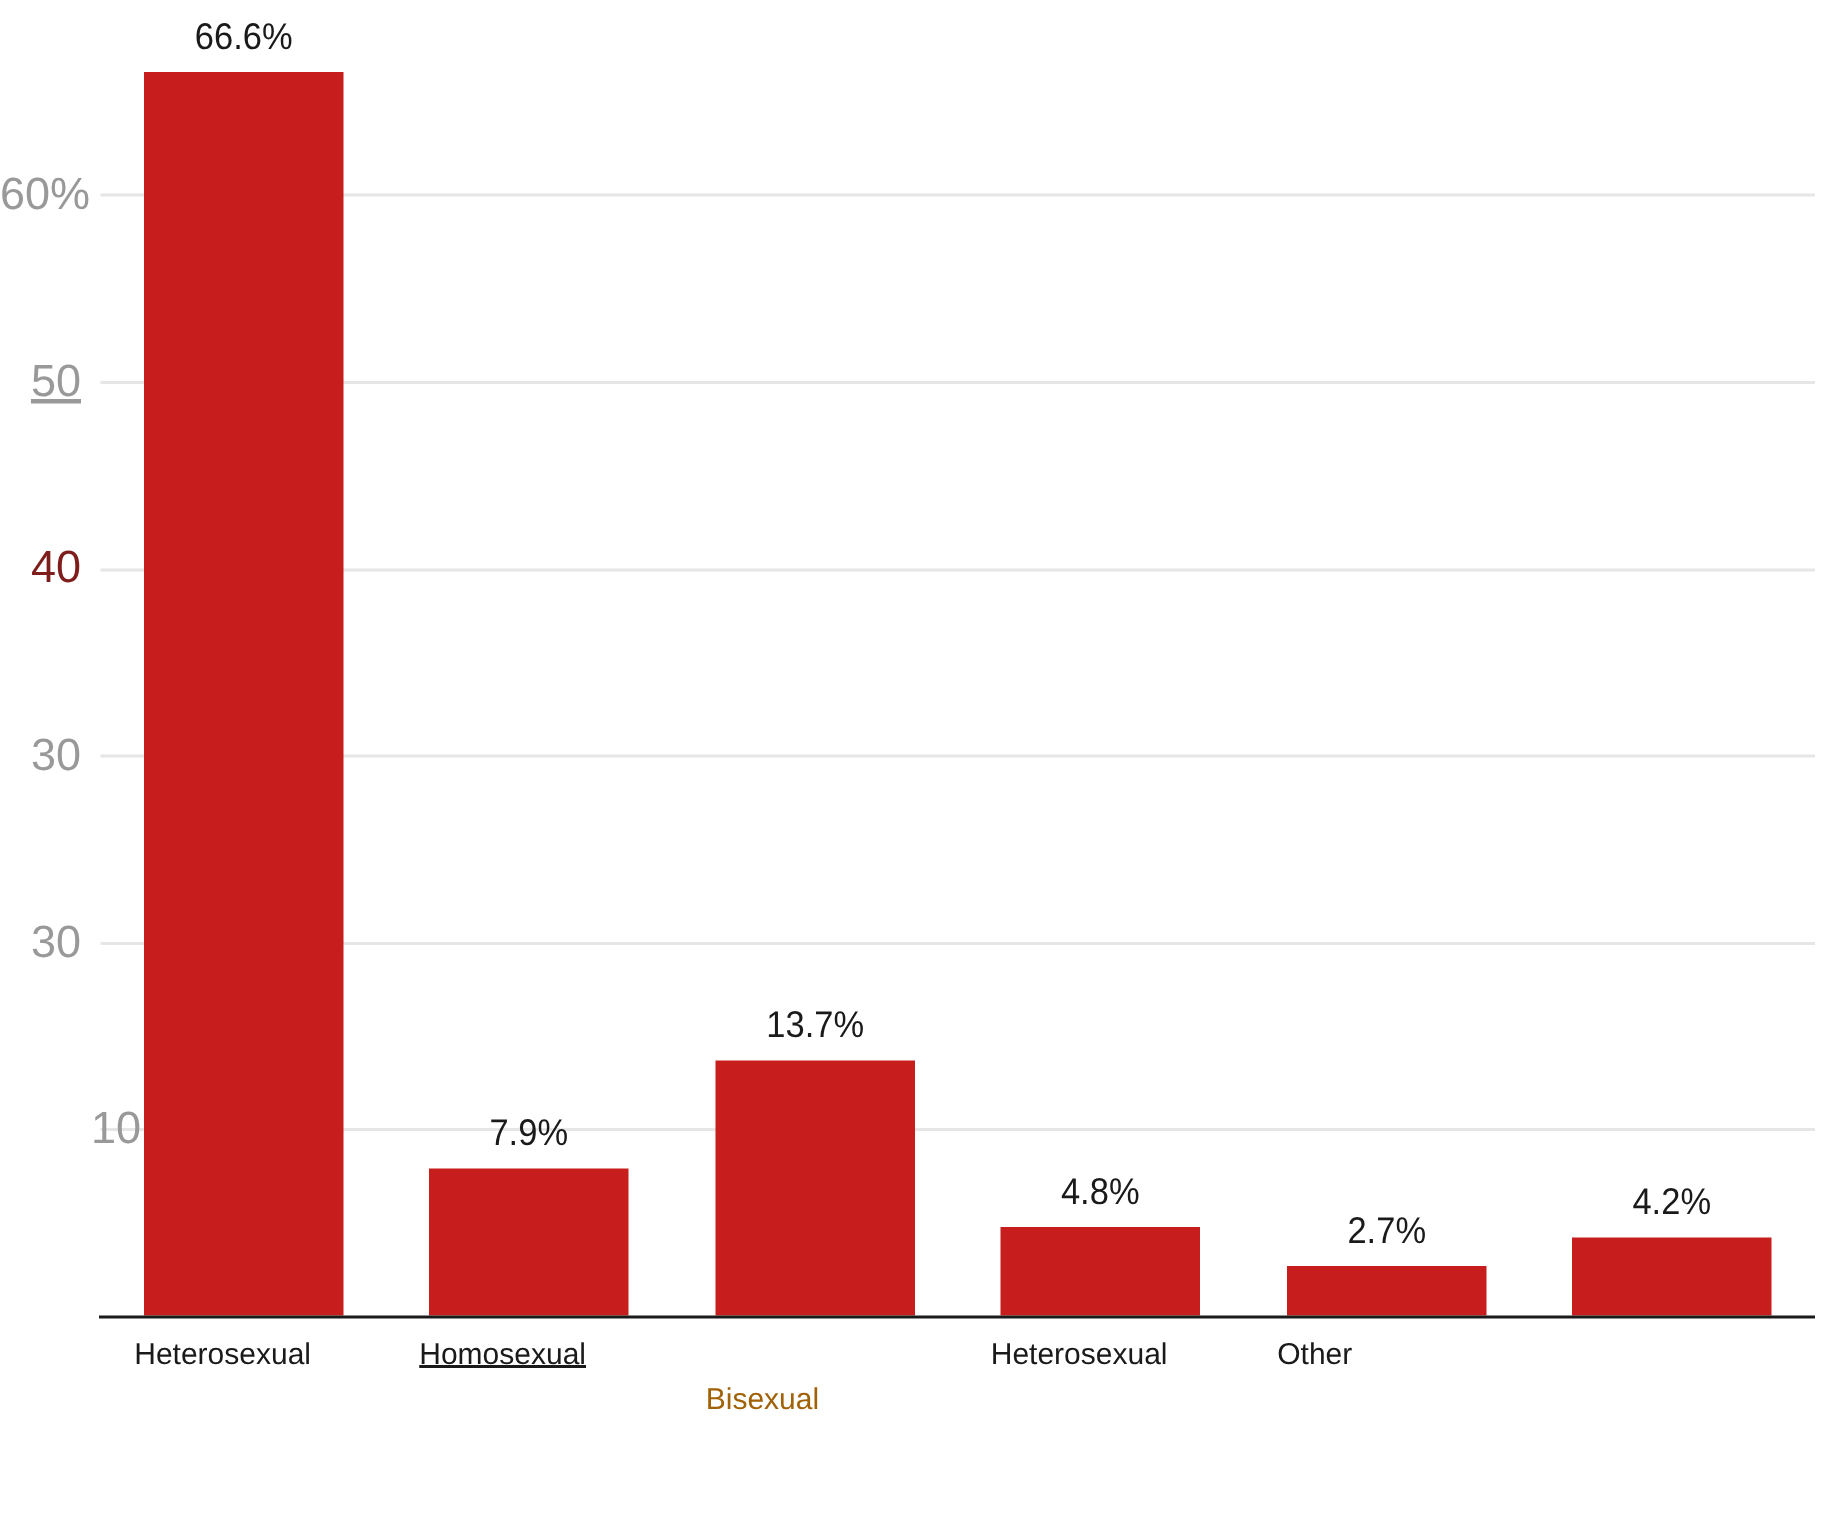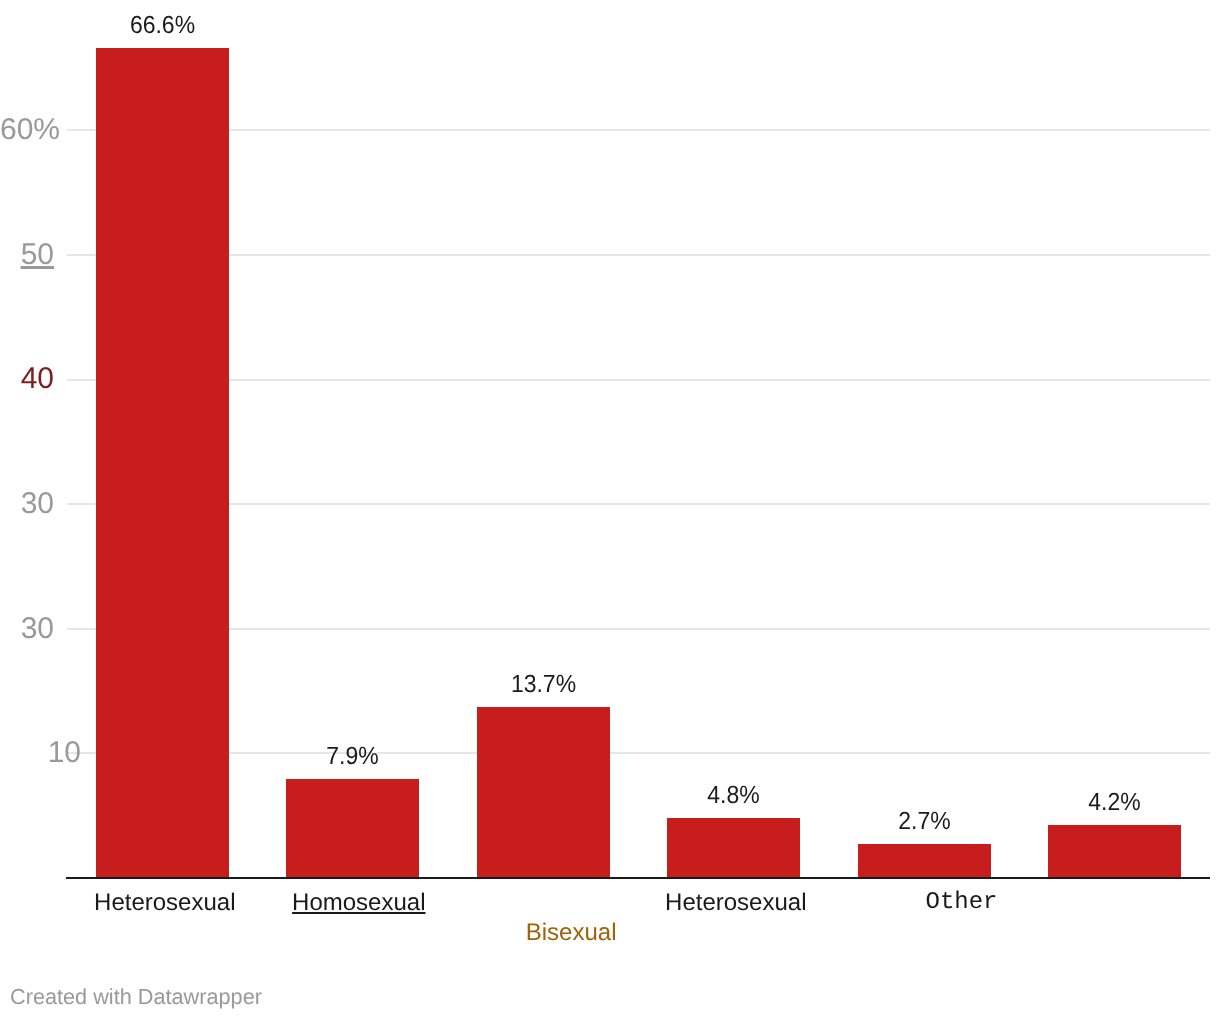--- a/index.html
+++ b/index.html
@@ -8,21 +8,21 @@
        -webkit-font-smoothing:antialiased;text-rendering:geometricPrecision;}
   .chart{position:relative;width:1220px;height:1020px;background:#ffffff;}
   
   #labels,.footer{will-change:transform;transform:translateZ(0);}
   .plot{position:absolute;left:0;top:0;width:1220px;height:1020px;}
   .gridline{position:absolute;height:2px;background:#e6e6e6;}
   .baseline{position:absolute;height:2px;background:#1a1a1a;}
   .bar{position:absolute;background:#c71e1d;}
   .ytick{position:absolute;text-align:right;color:#999999;font-size:30px;line-height:22px;white-space:nowrap;}
   .vlabel{position:absolute;text-align:center;color:#1a1a1a;font-size:23px;line-height:23px;white-space:nowrap;transform:scaleY(1.08);}
-  .xlabel{position:absolute;text-align:right;color:#1a1a1a;font-size:24px;line-height:28.4px;}
+  .xlabel{position:absolute;text-align:left;color:#1a1a1a;font-size:20px;line-height:28.4px;}
   .footer{position:absolute;color:#999999;font-size:21.7px;line-height:22px;white-space:nowrap;}
 </style>
 </head>
 <body>
 
 <div class="chart">
   <div class="plot" id="grid-layer">
       <div class="gridline" style="left: 67px; top: 752px; width: 1143px; background: rgb(230, 230, 230);"></div>
       <div class="gridline" style="left: 67px; top: 628px; width: 1143px; background: rgb(230, 230, 230);"></div>
       <div class="gridline" style="left: 67px; top: 503px; width: 1143px; background: rgb(230, 230, 230);"></div>
@@ -35,32 +35,31 @@
       <div class="bar" style="left: 286px; top: 779px; width: 133px; height: 98px; background: rgb(199, 30, 29);"></div>
       <div class="bar" style="left: 477px; top: 707px; width: 133px; height: 170px; background: rgb(199, 30, 29);"></div>
       <div class="bar" style="left: 667px; top: 818px; width: 133px; height: 59px; background: rgb(199, 30, 29);"></div>
       <div class="bar" style="left: 858px; top: 844px; width: 133px; height: 33px; background: rgb(199, 30, 29);"></div>
       <div class="bar" style="left: 1048px; top: 825px; width: 133px; height: 52px; background: rgb(199, 30, 29);"></div>
     </div>
   <div class="plot" id="axis-layer">
       <div class="baseline" style="left: 66px; top: 877px; width: 1144px; background: rgb(26, 26, 26);"></div>
     </div>
   <div class="plot" id="labels">
-      <div class="ytick" style="left: 3px; width: 54px; top: 742.1px; color: rgb(153, 153, 153); padding-left: 24px;">10</div>
+      <div class="ytick" style="left: 16px; width: 54px; top: 742.1px; color: rgb(153, 153, 153); padding-left: 24px;">10</div>
       <div class="ytick" style="left: 0px; width: 54px; top: 617.5px; color: rgb(153, 153, 153);">30</div>
       <div class="ytick" style="left: 0px; width: 54px; top: 492.9px; color: rgb(153, 153, 153);">30</div>
       <div class="ytick" style="left: 0px; width: 54px; top: 368.3px; color: #7f1d1d;">40</div>
       <div class="ytick" style="left: 0px; width: 54px; top: 243.7px; color: rgb(153, 153, 153); text-decoration: underline;">50</div>
       <div class="ytick" style="left: 0px; width: 54px; top: 119.1px; color: rgb(153, 153, 153);">60%</div>
       <div class="vlabel" style="left: 42.5px; width: 240px; top: 12.5px; color: rgb(26, 26, 26);">66.6%</div>
       <div class="xlabel" style="left: 89.5px; width: 146px; top: 888.5px; color: rgb(26, 26, 26);">Heterosexual</div>
       <div class="vlabel" style="left: 232.5px; width: 240px; top: 743.5px; color: rgb(26, 26, 26);">7.9%</div>
       <div class="xlabel" style="left: 279.5px; width: 146px; top: 888.5px; color: rgb(26, 26, 26); text-decoration: underline;">Homosexual</div>
       <div class="vlabel" style="left: 423.5px; width: 240px; top: 671.5px; color: rgb(26, 26, 26);">13.7%</div>
       <div class="xlabel" style="left: 470.5px; width: 146px; top: 919px; color: #a16207;">Bisexual</div>
       <div class="vlabel" style="left: 613.5px; width: 240px; top: 782.5px; color: rgb(26, 26, 26);">4.8%</div>
       <div class="xlabel" style="left: 660.5px; width: 146px; top: 888.5px; color: rgb(26, 26, 26);">Heterosexual</div>
       <div class="vlabel" style="left: 804.5px; width: 240px; top: 808.5px; color: rgb(26, 26, 26);">2.7%</div>
-      <div class="xlabel" style="left: 851.5px; width: 146px; top: 888.5px; color: rgb(26, 26, 26); font-family: Liberation Mono, monospace;">Other</div>
+      <div class="xlabel" style="left: 851.5px; width: 146px; top: 888.5px; color: rgb(26, 26, 26);">Other</div>
       <div class="vlabel" style="left: 994.5px; width: 240px; top: 789.5px; color: rgb(26, 26, 26);">4.2%</div>
     </div>
-  <div class="footer" id="footer" style="left: 9.8px; top: 985.5px; color: rgb(153, 153, 153);">Created with Datawrapper</div>
 </div>
 
 </body></html>

